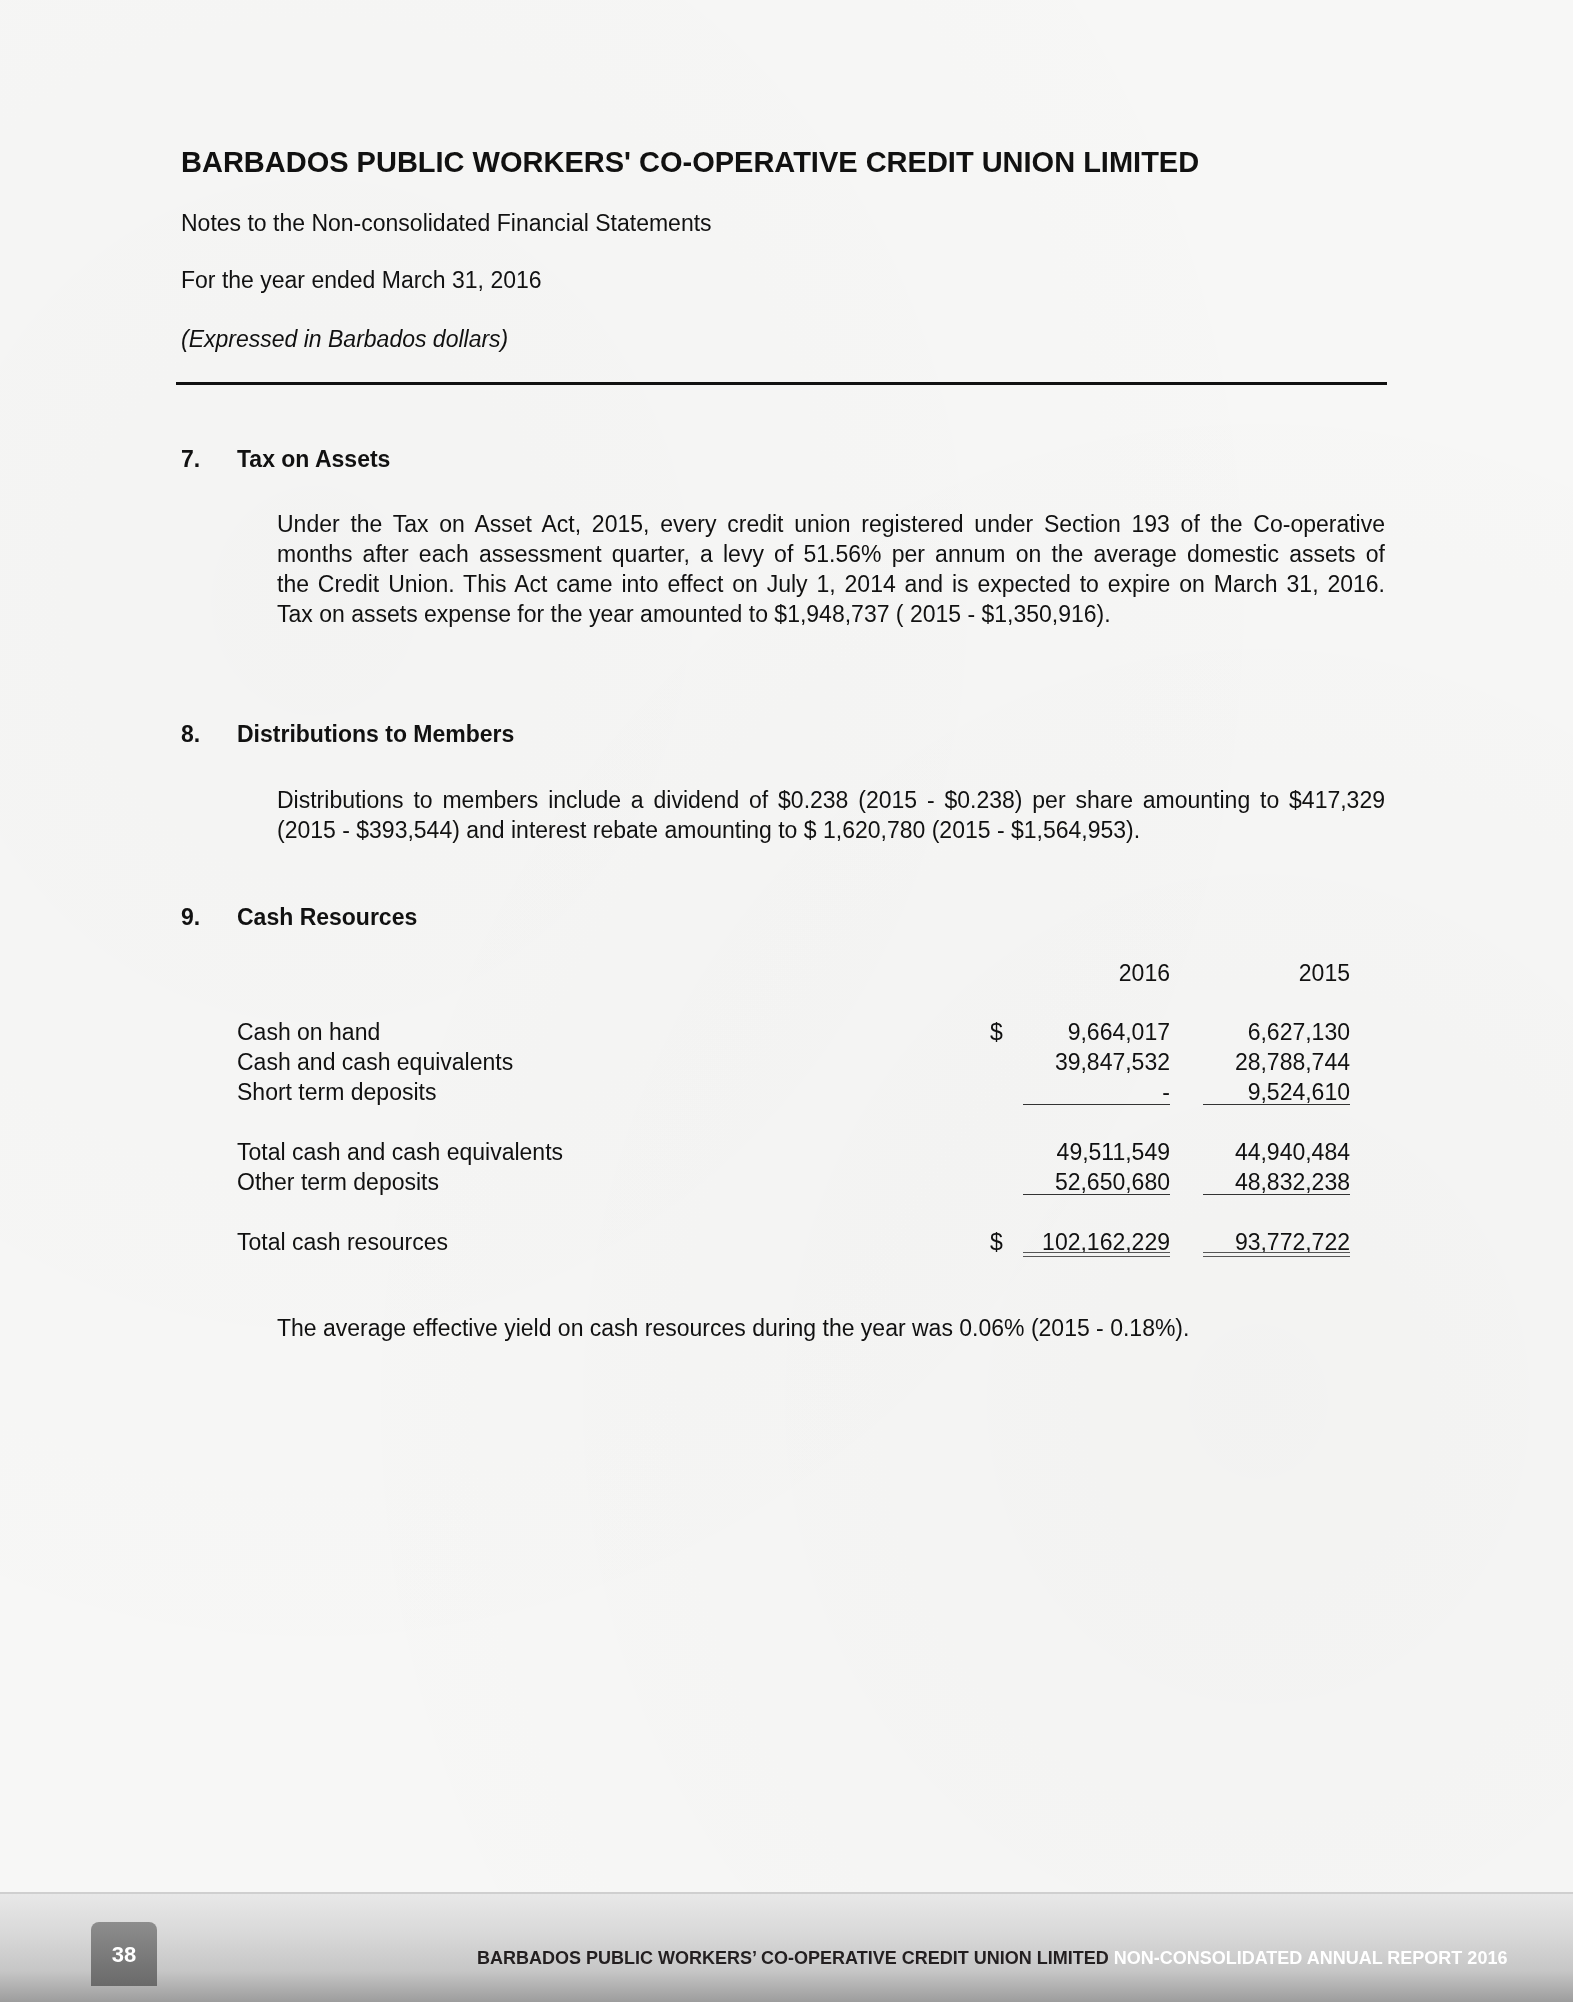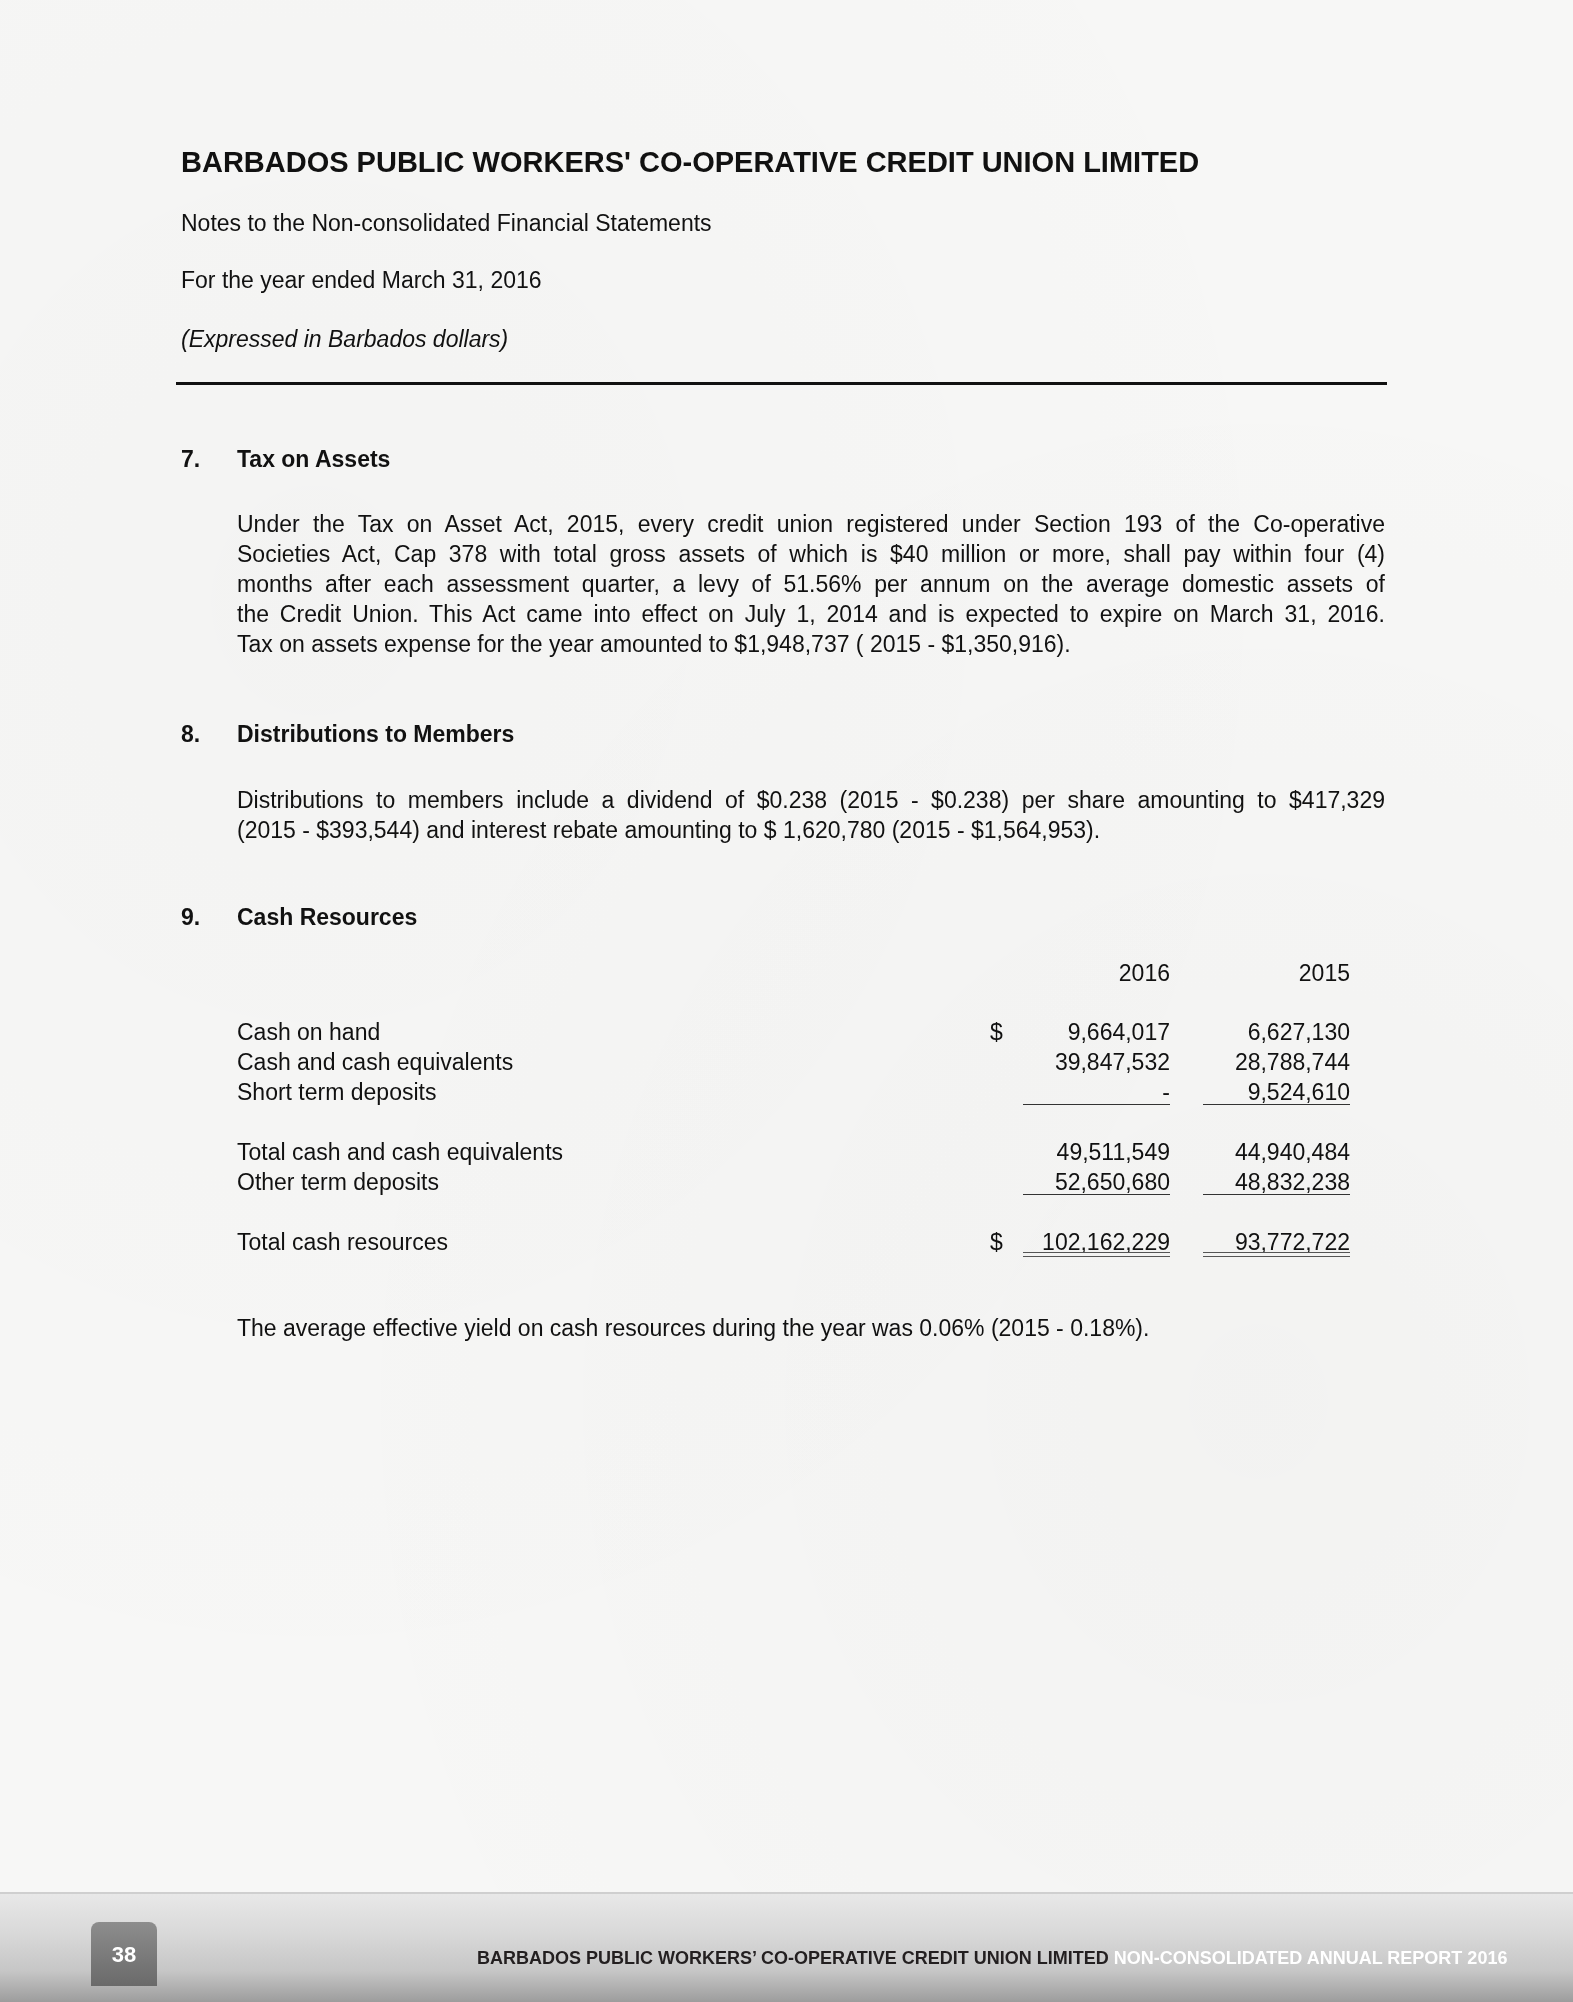--- a/index.html
+++ b/index.html
@@ -14,21 +14,21 @@
   .org-title { position: absolute; left: 181px; top: 146px; font-size: 29px; font-weight: bold; letter-spacing: 0; text-align: right; }
   .subline { position: absolute; left: 181px; font-size: 23px; }
   .sub1 { top: 210px; }
   .sub2 { top: 267px; }
   .sub3 { top: 326px; font-style: italic; }
   .rule { position: absolute; left: 176px; top: 382px; width: 1211px; height: 0; border-top: 3px solid #111; }
 
   .sec-num { position: absolute; left: 181px; font-size: 23px; font-weight: bold; }
   .sec-title { position: absolute; left: 237px; font-size: 23px; font-weight: bold; }
   .para { position: absolute; left: 237px; width: 1148px; font-size: 23px; line-height: 30px; text-align: justify; }
-  .para span { display: block; }
+  .para span { display: block; margin-left: 40px; }
   .para .last { text-align-last: left; }
   .para .just { text-align-last: justify; }
 
   .tbl-label { position: absolute; left: 237px; font-size: 23px; text-align: center; }
   .num { position: absolute; font-size: 23px; text-align: right; width: 150px; }
   .c16 { left: 1020px; }
   .c15 { left: 1200px; }
   .dollar { position: absolute; left: 990px; font-size: 23px; }
   .hdr { text-underline-offset: 3px; }
   .uline { position: absolute; height: 0; border-top: 1px solid #333; }
@@ -55,21 +55,20 @@
 <div class="org-title">BARBADOS PUBLIC WORKERS' CO-OPERATIVE CREDIT UNION LIMITED</div>
 <div class="subline sub1">Notes to the Non-consolidated Financial Statements</div>
 <div class="subline sub2">For the year ended March 31, 2016</div>
 <div class="subline sub3">(Expressed in Barbados dollars)</div>
 <div class="rule"></div>
 
 <div class="sec-num" style="top:446px">7.</div>
 <div class="sec-title" style="top:446px">Tax on Assets</div>
 <div class="para" style="top:509px">
   <span class="just">Under the Tax on Asset Act, 2015, every credit union registered under Section 193 of the Co-operative</span>
-  <span class="just">Societies Act, Cap 378 with total gross assets of which is $40 million or more, shall pay within four (4)</span>
   <span class="just">months after each assessment quarter, a levy of 51.56% per annum on the average domestic assets of</span>
   <span class="just">the Credit Union. This Act came into effect on July 1, 2014 and is expected to expire on March 31, 2016.</span>
   <span class="last">Tax on assets expense for the year amounted to $1,948,737 ( 2015 - $1,350,916).</span>
 </div>
 
 <div class="sec-num" style="top:721px">8.</div>
 <div class="sec-title" style="top:721px">Distributions to Members</div>
 <div class="para" style="top:785px">
   <span class="just">Distributions to members include a dividend of $0.238 (2015 - $0.238) per share amounting to $417,329</span>
   <span class="last">(2015 - $393,544) and interest rebate amounting to $ 1,620,780 (2015 - $1,564,953).</span>

